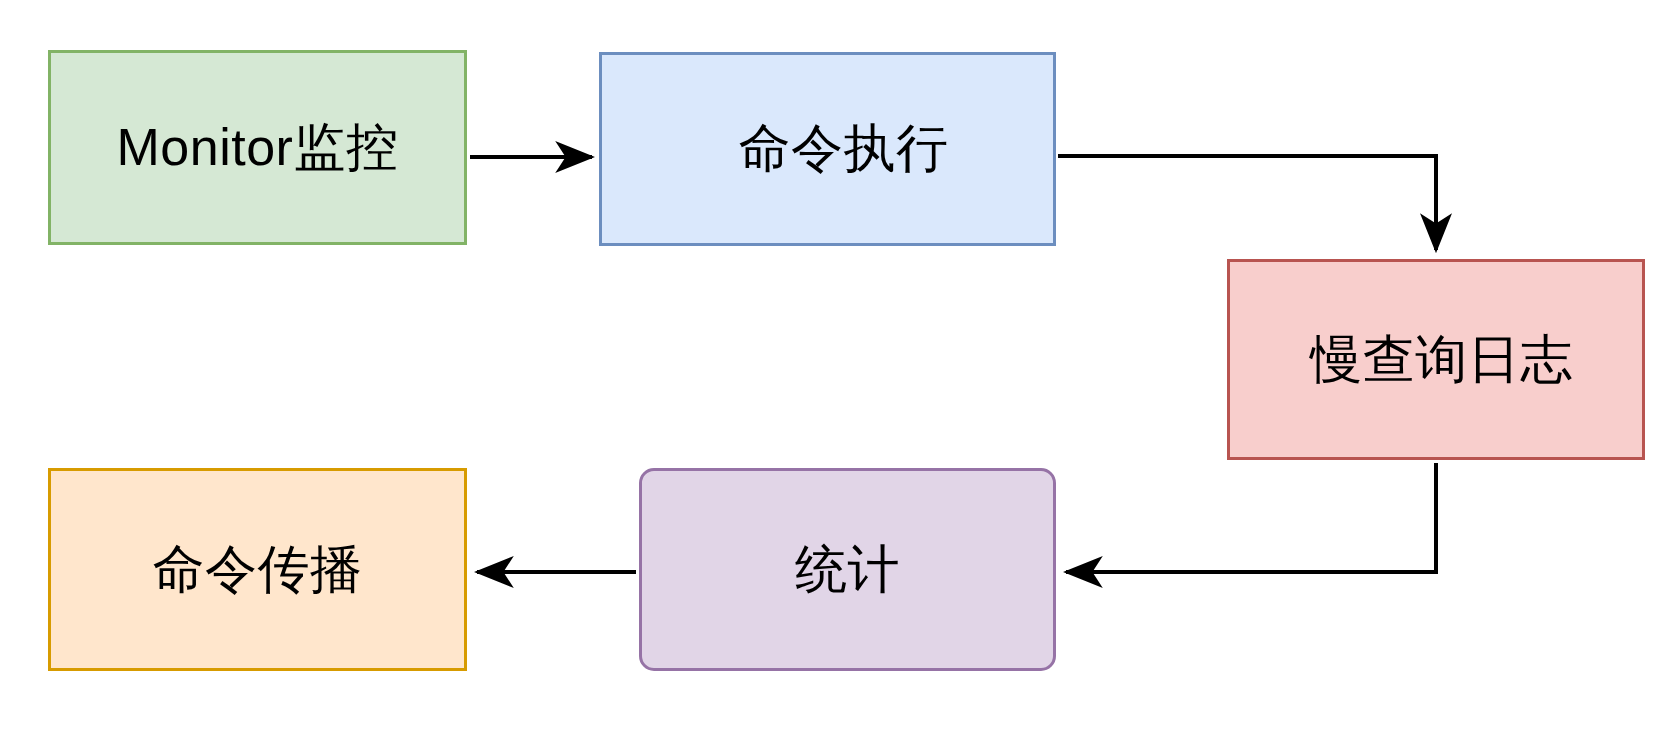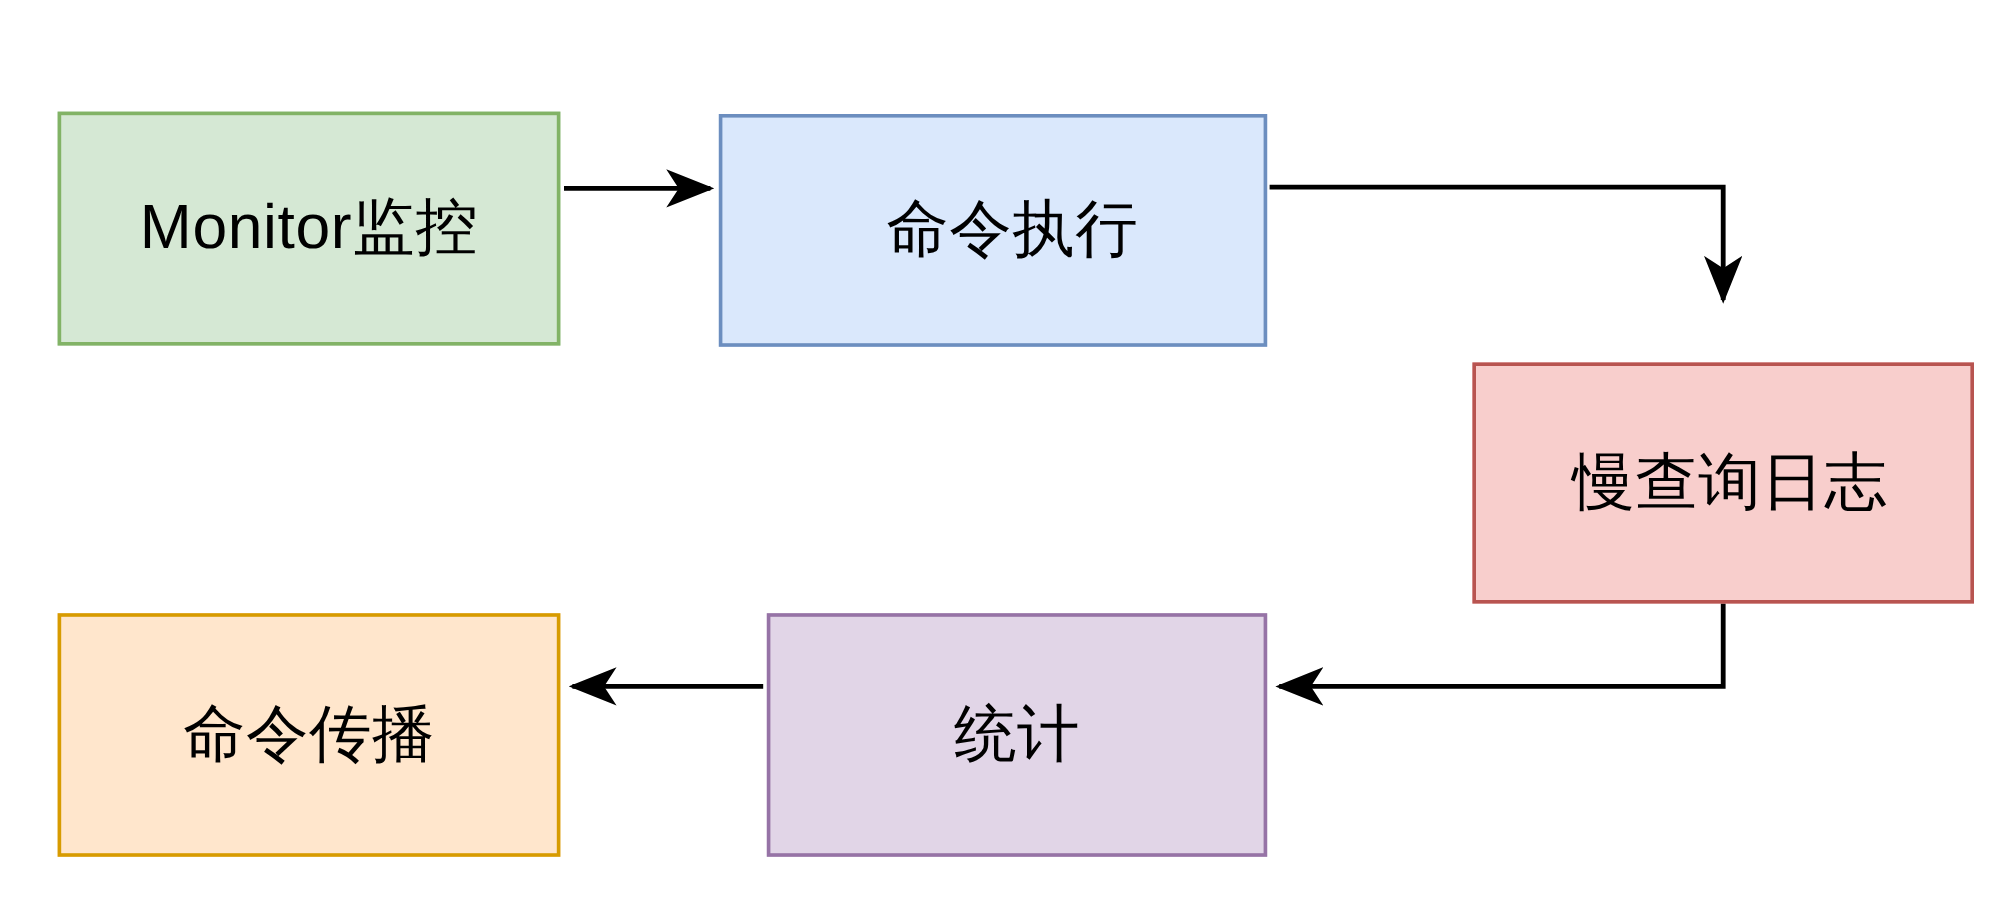--- a/index.html
+++ b/index.html
@@ -28,21 +28,20 @@
   }
   .node {
     position: absolute;
     box-sizing: border-box;
     border-width: 3px;
     border-style: solid;
     display: flex;
     align-items: center;
     justify-content: center;
     text-align: center;
-    margin-top: 43px;
   }
   .node-label {
     font-size: 52px;
     line-height: 1.15;
     color: #000000;
     letter-spacing: 0.5px;
     white-space: nowrap;
   }
   #node-monitor {
     left: 48px;  top: 50px;  width: 419px; height: 195px;
@@ -51,21 +50,21 @@
   #node-exec {
     left: 599px; top: 52px;  width: 457px; height: 194px;
     background: #dae8fc; border-color: #6c8ebf; padding-left: 32px;
   }
   #node-slowlog {
     left: 1227px; top: 259px; width: 418px; height: 201px;
     background: #f8cecc; border-color: #b85450; padding-left: 11px;
   }
   #node-stats {
     left: 639px; top: 468px; width: 417px; height: 203px;
-    background: #e1d5e7; border-color: #9673a6;
+    background: #e1d5e7; border-color: #9673a6; border-radius: 15px;
   }
   #node-broadcast {
     left: 48px;  top: 468px; width: 419px; height: 203px;
     background: #ffe6cc; border-color: #d79b00;
   }
 </style>
 </head>
 <body>
 
 <div id="canvas">

